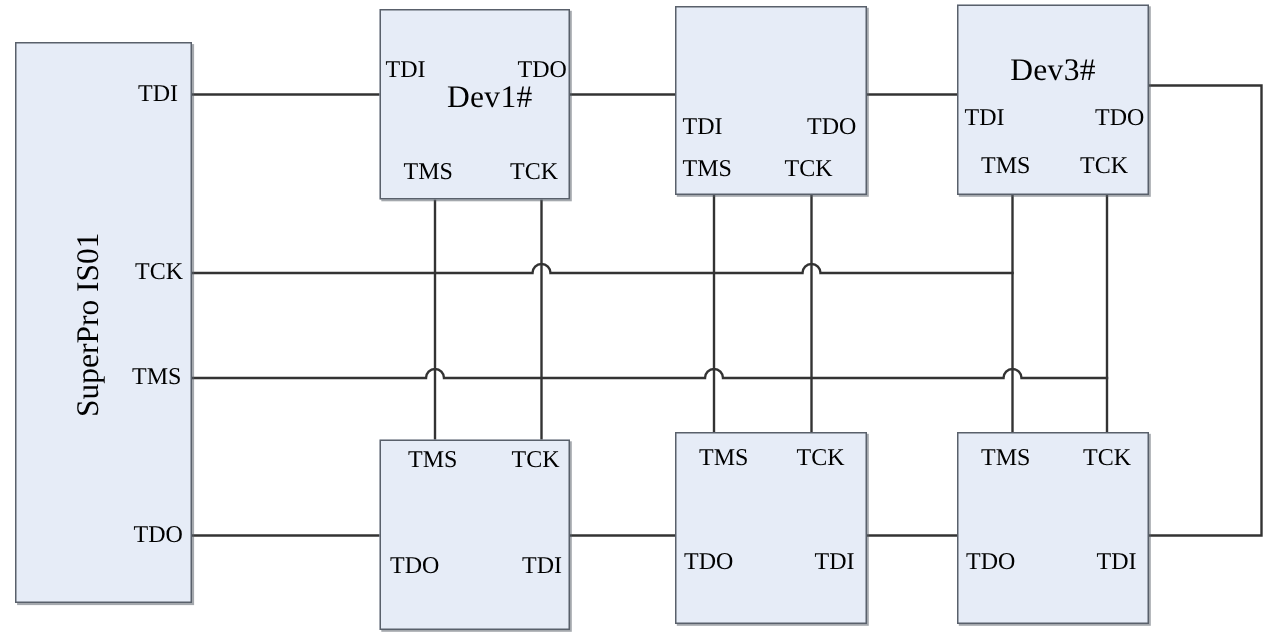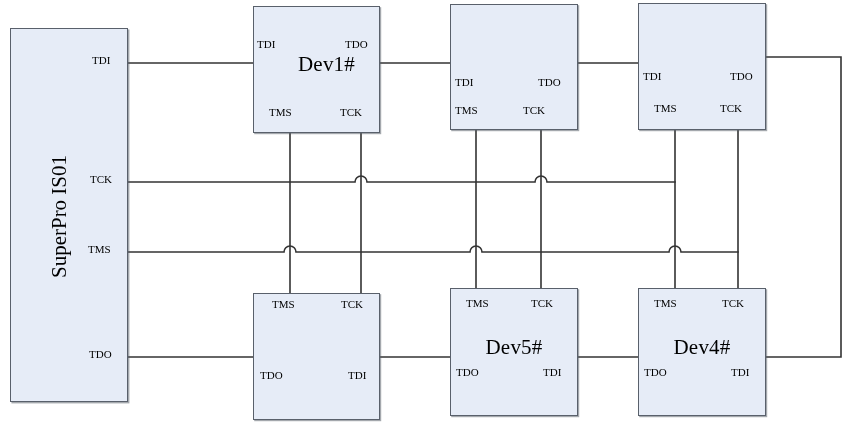--- a/index.html
+++ b/index.html
@@ -35,21 +35,21 @@
     left: 0;
     right: 0;
     text-align: center;
     font-size: 21px;
     color: #000000;
     letter-spacing: 0.2px;
     white-space: nowrap;
   }
   .pin-label {
     position: absolute;
-    font-size: 11px;
+    font-size: 16px;
     color: #000000;
     white-space: nowrap;
   }
   .ctrl-box {
     position: absolute;
     box-sizing: border-box;
     background: #e6ecf7;
     border: 1.4px solid #59606b;
     box-shadow: 1.4px 1.4px 0 rgba(90,96,106,0.55);
   }
@@ -127,38 +127,37 @@
   <div class="pin-label" style="left:269px; top:106px;">TMS</div>
   <div class="pin-label" style="left:340px; top:106px;">TCK</div>
 
   <div class="dev-box" style="left:450px; top:4px; width:128px; height:126px;"></div>
   <div class="pin-label" style="left:455px; top:76px;">TDI</div>
   <div class="pin-label" style="left:538px; top:76px;">TDO</div>
   <div class="pin-label" style="left:455px; top:104px;">TMS</div>
   <div class="pin-label" style="left:523px; top:104px;">TCK</div>
 
   <div class="dev-box" style="left:638px; top:3px; width:128px; height:127px;"></div>
+  <div class="dev-title" style="left:638px; top:34px; width:128px;">Dev3#</div>
   <div class="pin-label" style="left:643px; top:70px;">TDI</div>
   <div class="pin-label" style="left:730px; top:70px;">TDO</div>
   <div class="pin-label" style="left:654px; top:102px;">TMS</div>
   <div class="pin-label" style="left:720px; top:102px;">TCK</div>
 
   <div class="dev-box" style="left:253px; top:293px; width:127px; height:127px;"></div>
   <div class="pin-label" style="left:272px; top:298px;">TMS</div>
   <div class="pin-label" style="left:341px; top:298px;">TCK</div>
   <div class="pin-label" style="left:260px; top:369px;">TDO</div>
   <div class="pin-label" style="left:348px; top:369px;">TDI</div>
 
   <div class="dev-box" style="left:450px; top:288px; width:128px; height:128px;"></div>
-  <div class="dev-title" style="left:450px; top:335px; width:128px;">Dev5#</div>
   <div class="pin-label" style="left:466px; top:297px;">TMS</div>
   <div class="pin-label" style="left:531px; top:297px;">TCK</div>
   <div class="pin-label" style="left:456px; top:366px;">TDO</div>
   <div class="pin-label" style="left:543px; top:366px;">TDI</div>
 
   <div class="dev-box" style="left:638px; top:288px; width:128px; height:128px;"></div>
-  <div class="dev-title" style="left:638px; top:335px; width:128px;">Dev4#</div>
   <div class="pin-label" style="left:654px; top:297px;">TMS</div>
   <div class="pin-label" style="left:722px; top:297px;">TCK</div>
   <div class="pin-label" style="left:644px; top:366px;">TDO</div>
   <div class="pin-label" style="left:731px; top:366px;">TDI</div>
 
 </div>
 
 </body></html>

